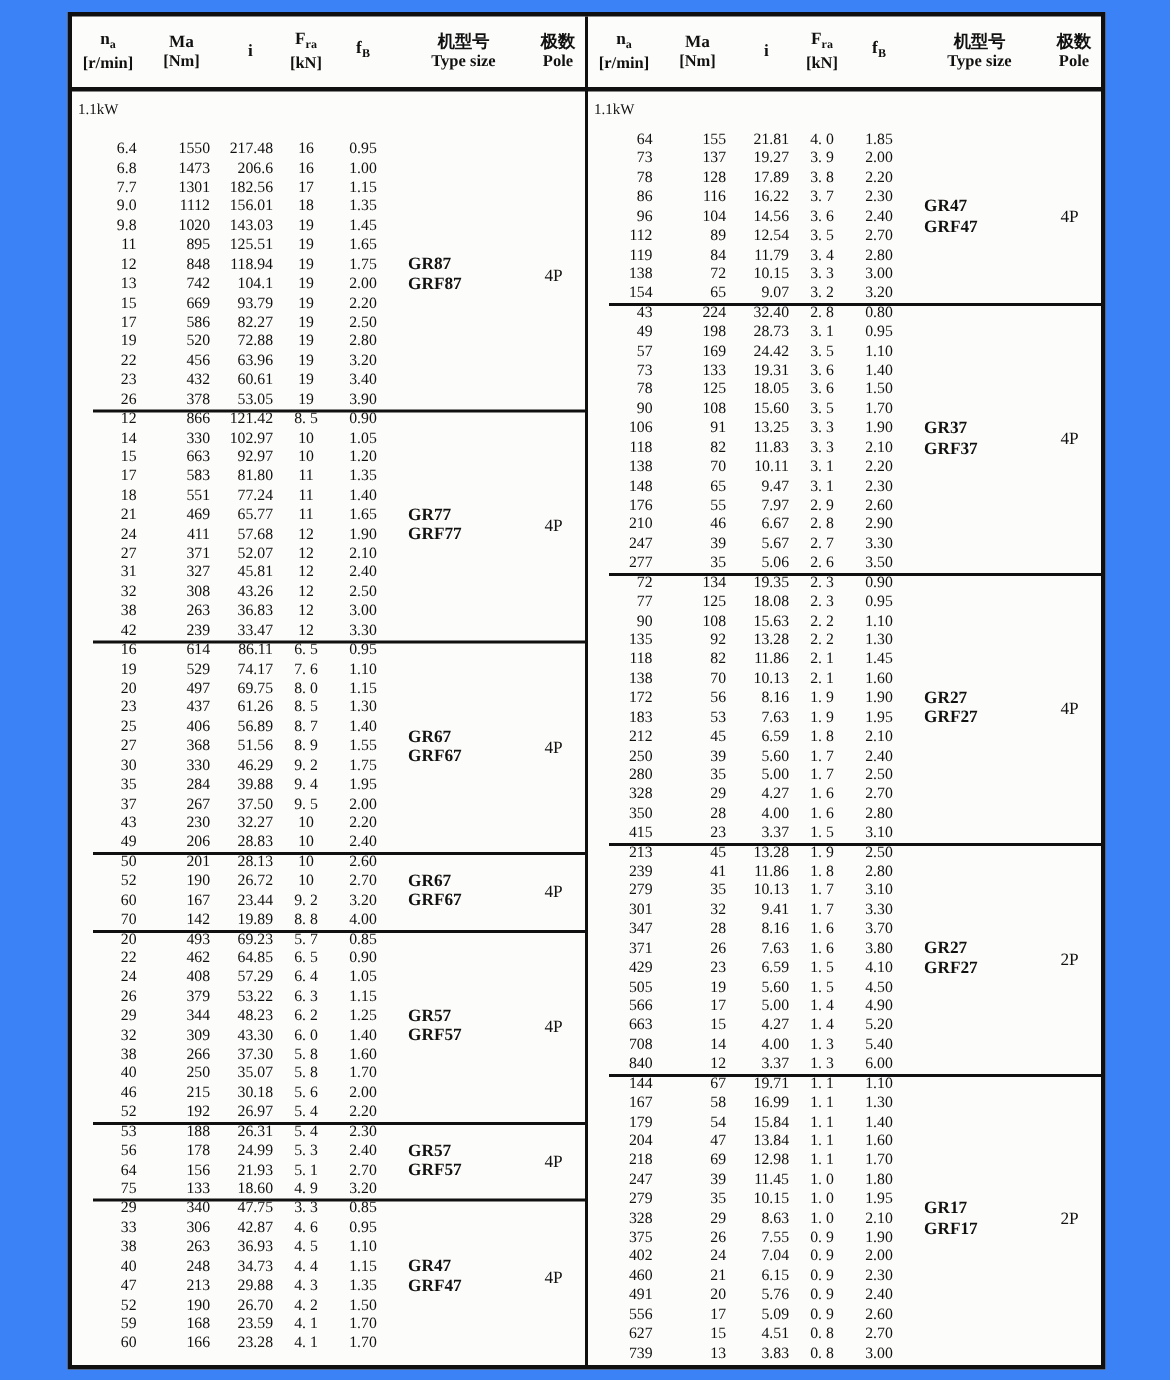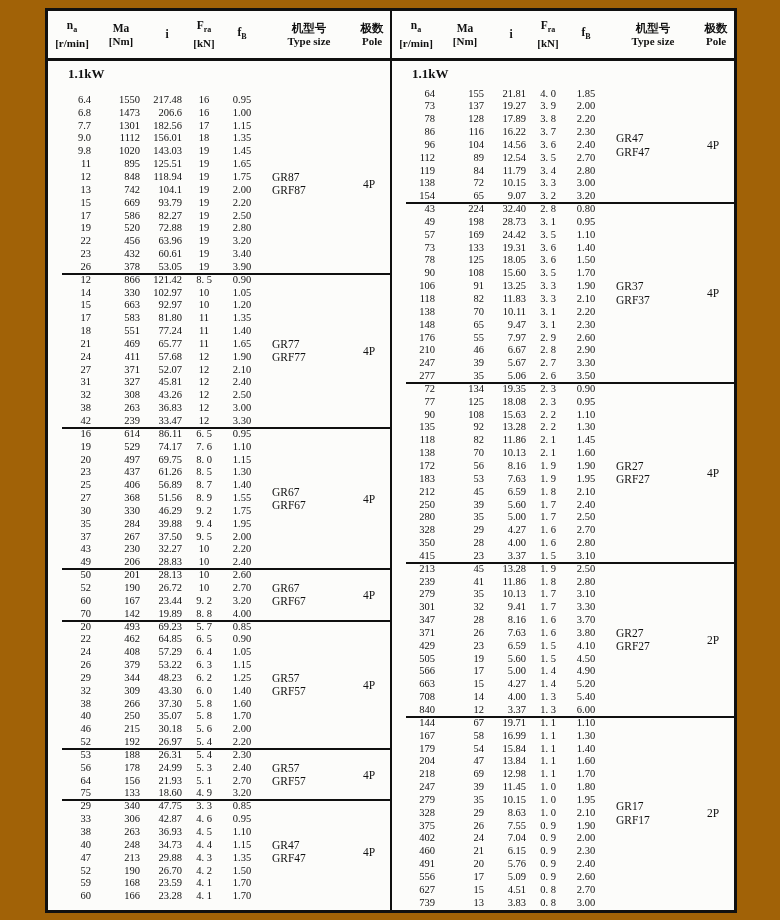--- a/index.html
+++ b/index.html
@@ -1,44 +1,44 @@
 <!DOCTYPE html>
 <html><head>
 <meta charset="utf-8">
 <style>
   html,body{margin:0;padding:0;background:#fff;}
-  .page{position:relative;width:780px;height:920px;background:#a16207;
+  .page{position:relative;width:780px;height:920px;background:#3b82f6;
         font-family:"Liberation Serif","DejaVu Serif",serif;color:#111;overflow:hidden;}
   .table-outer{position:absolute;left:45px;top:8px;width:692px;height:905px;
         border:3px solid #101010;box-sizing:border-box;display:flex;background:#fcfcfa;}
   .half{box-sizing:border-box;display:flex;flex-direction:column;width:342px;}
   .half.first{width:344px;border-right:2px solid #101010;}
   .header{height:50px;border-bottom:3px solid #101010;box-sizing:border-box;
         display:grid;grid-template-columns:48px 50px 42px 32px 44px 90px 36px;}
   .hcell{display:flex;flex-direction:column;justify-content:center;align-items:center;
         font-weight:bold;}
   .hmain{font-size:11.5px;line-height:13px;white-space:nowrap;}
   .hmain sub{font-size:8px;}
   .hunit{font-size:11px;line-height:13px;white-space:nowrap;}
-  .kw{height:26px;font-weight:bold;font-size:13px;line-height:26px;padding-left:20px;}
+  .kw{height:26px;font-weight:normal;font-size:10px;line-height:26px;padding-left:4px;}
   .body{flex:1;display:flex;flex-direction:column;justify-content:center;}
   .block{position:relative;}
   .block + .block::before{content:"";position:absolute;top:-1px;left:14px;right:0;
         height:2px;background:#101010;}
   .row{display:grid;grid-template-columns:48px 50px 42px 32px 44px 90px 36px;
         height:12.859px;font-size:10.5px;line-height:12.8px;}
   .c{white-space:nowrap;}
   .c0,.c1,.c2{text-align:right;}
   .c0{padding-right:5px;}
   .c1{padding-right:6px;}
   .c2{padding-right:6px;}
   .c3{text-align:center;}
   .c4{text-align:center;}
   .type-label{position:absolute;left:224px;top:50%;transform:translateY(-50%);
-        font-weight:normal;font-size:11.5px;line-height:13.5px;white-space:nowrap;}
+        font-weight:bold;font-size:11.5px;line-height:13.5px;white-space:nowrap;}
   .pole-label{position:absolute;left:300px;width:42px;text-align:center;top:50%;
         transform:translateY(-50%);font-weight:normal;font-size:11.5px;}
 </style>
 </head>
 <body>
 
 <div class="page">
   <div class="table-outer">
     <section class="half first">
       <div class="header">

